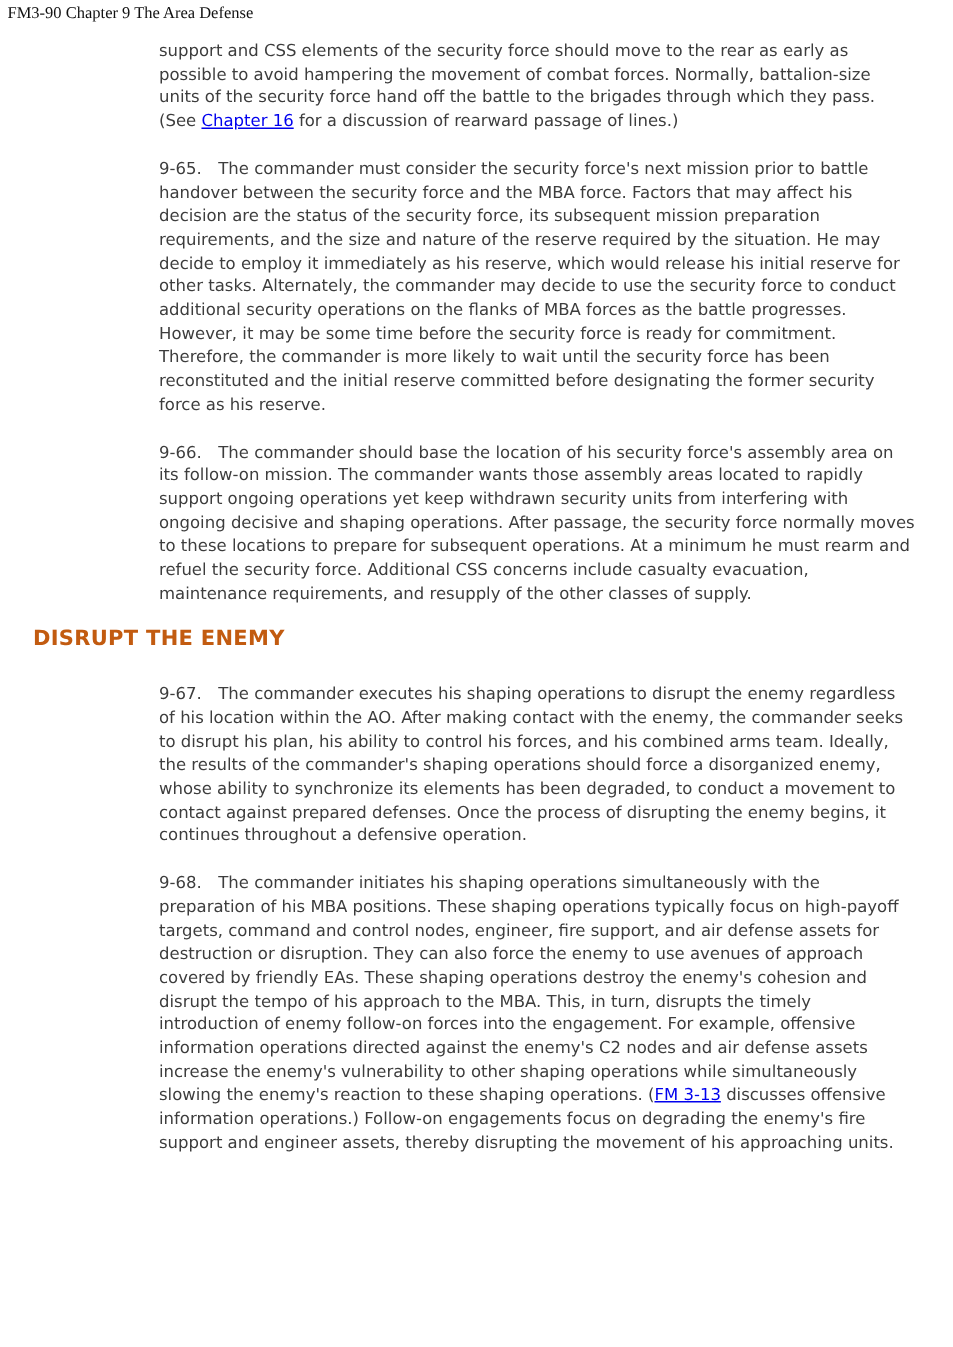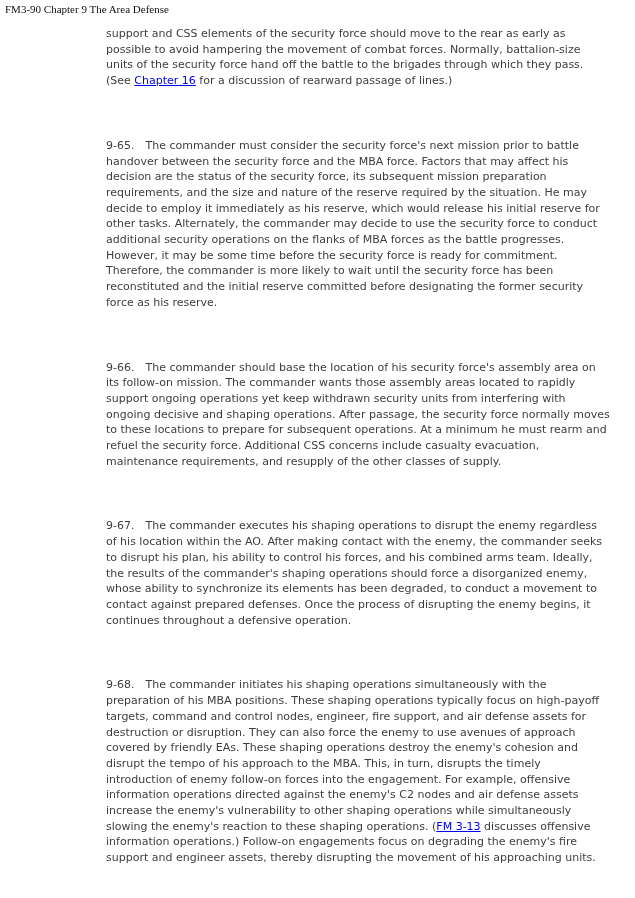--- a/index.html
+++ b/index.html
@@ -33,21 +33,20 @@
     line-height: 15.7px;
     color: #3d3d3d;
   }
   p.body-para {
     margin: 0 0 16px 0;
     padding: 0;
   }
   .para-num {
     display: inline-block;
     margin-right: 11px;
-    margin-top: 33px;
   }
   a.doc-link {
     color: #0000ee;
     text-decoration: underline;
     cursor: pointer;
     text-align: center;
   }
   h2.section-heading {
     margin: 0 0 20px -84px;
     padding: 0;
@@ -66,20 +65,21 @@
   <div class="page-header">FM3-90 Chapter 9 The Area Defense</div>
 
   <div class="content">
 
     <p class="body-para"><span>support and CSS elements of the security force should move to the rear as early as possible to avoid hampering the movement of combat forces. Normally, battalion-size units of the security force hand off the battle to the brigades through which they pass. (See </span><a class="doc-link" href="#">Chapter 16</a><span> for a discussion of rearward passage of lines.)</span></p>
 
     <p class="body-para"><span class="para-num">9-65.</span><span>The commander must consider the security force's next mission prior to battle handover between the security force and the MBA force. Factors that may affect his decision are the status of the security force, its subsequent mission preparation requirements, and the size and nature of the reserve required by the situation. He may decide to employ it immediately as his reserve, which would release his initial reserve for other tasks. Alternately, the commander may decide to use the security force to conduct additional security operations on the flanks of MBA forces as the battle progresses. However, it may be some time before the security force is ready for commitment. Therefore, the commander is more likely to wait until the security force has been reconstituted and the initial reserve committed before designating the former security force as his reserve.</span></p>
 
     <p class="body-para"><span class="para-num">9-66.</span><span>The commander should base the location of his security force's assembly area on its follow-on mission. The commander wants those assembly areas located to rapidly support ongoing operations yet keep withdrawn security units from interfering with ongoing decisive and shaping operations. After passage, the security force normally moves to these locations to prepare for subsequent operations. At a minimum he must rearm and refuel the security force. Additional CSS concerns include casualty evacuation, maintenance requirements, and resupply of the other classes of supply.</span></p>
 
+    <h2 class="section-heading">DISRUPT THE ENEMY</h2>
 
     <p class="body-para"><span class="para-num">9-67.</span><span>The commander executes his shaping operations to disrupt the enemy regardless of his location within the AO. After making contact with the enemy, the commander seeks to disrupt his plan, his ability to control his forces, and his combined arms team. Ideally, the results of the commander's shaping operations should force a disorganized enemy, whose ability to synchronize its elements has been degraded, to conduct a movement to contact against prepared defenses. Once the process of disrupting the enemy begins, it continues throughout a defensive operation.</span></p>
 
     <p class="body-para"><span class="para-num">9-68.</span><span>The commander initiates his shaping operations simultaneously with the preparation of his MBA positions. These shaping operations typically focus on high-payoff targets, command and control nodes, engineer, fire support, and air defense assets for destruction or disruption. They can also force the enemy to use avenues of approach covered by friendly EAs. These shaping operations destroy the enemy's cohesion and disrupt the tempo of his approach to the MBA. This, in turn, disrupts the timely introduction of enemy follow-on forces into the engagement. For example, offensive information operations directed against the enemy's C2 nodes and air defense assets increase the enemy's vulnerability to other shaping operations while simultaneously slowing the enemy's reaction to these shaping operations. (</span><a class="doc-link" href="#">FM 3-13</a><span> discusses offensive information operations.) Follow-on engagements focus on degrading the enemy's fire support and engineer assets, thereby disrupting the movement of his approaching units.</span></p>
 
   </div>
 
 </div>
 
 </body></html>

